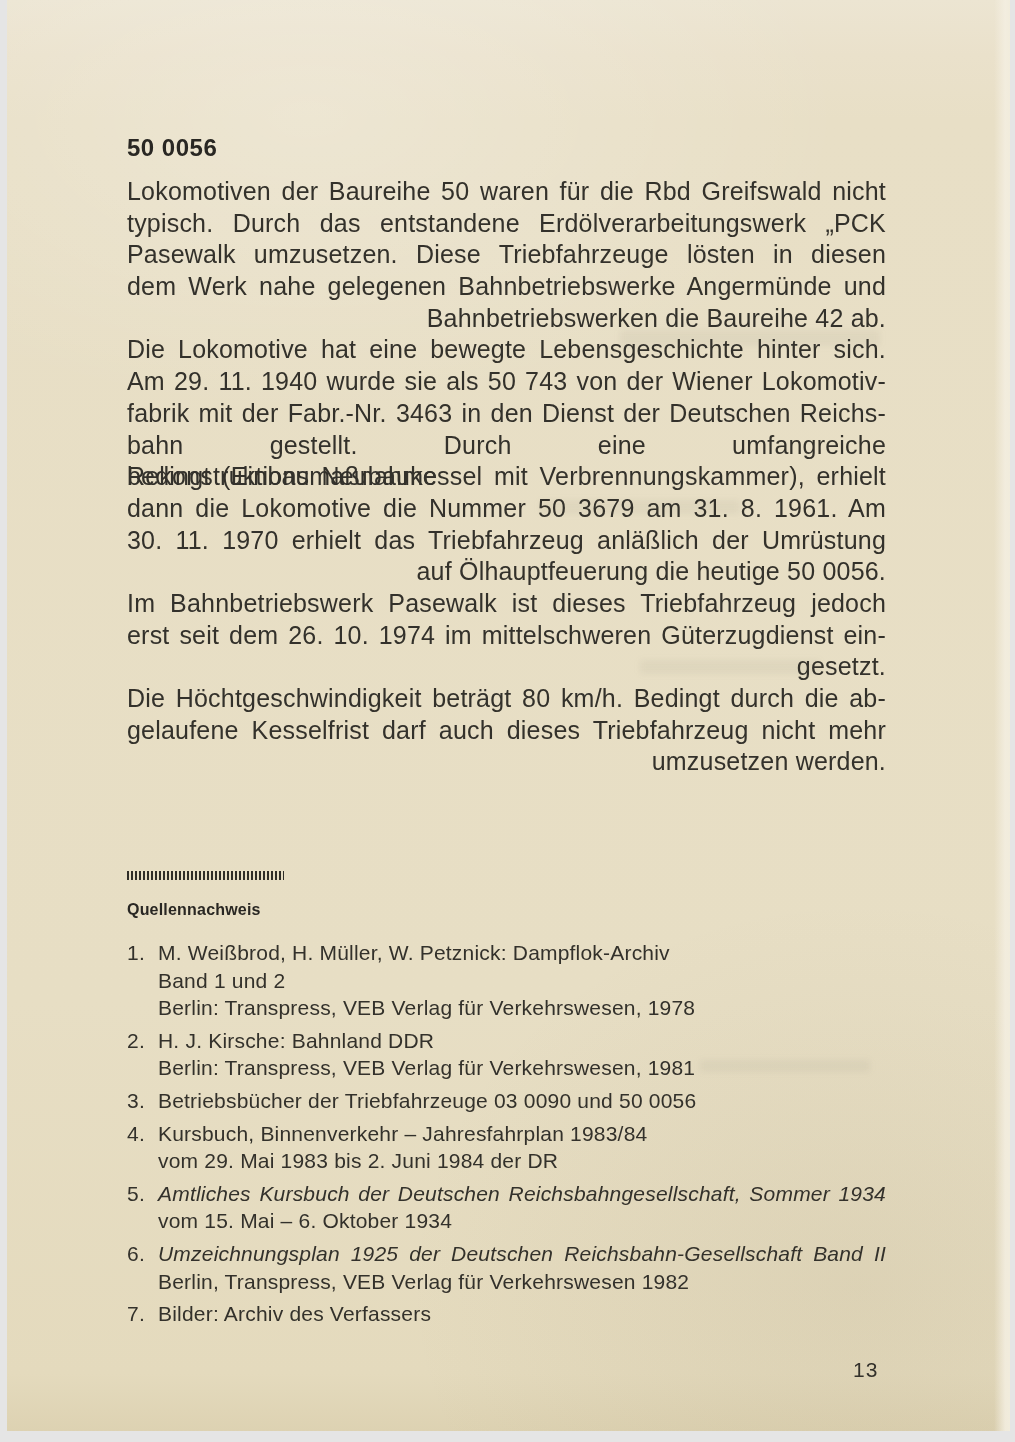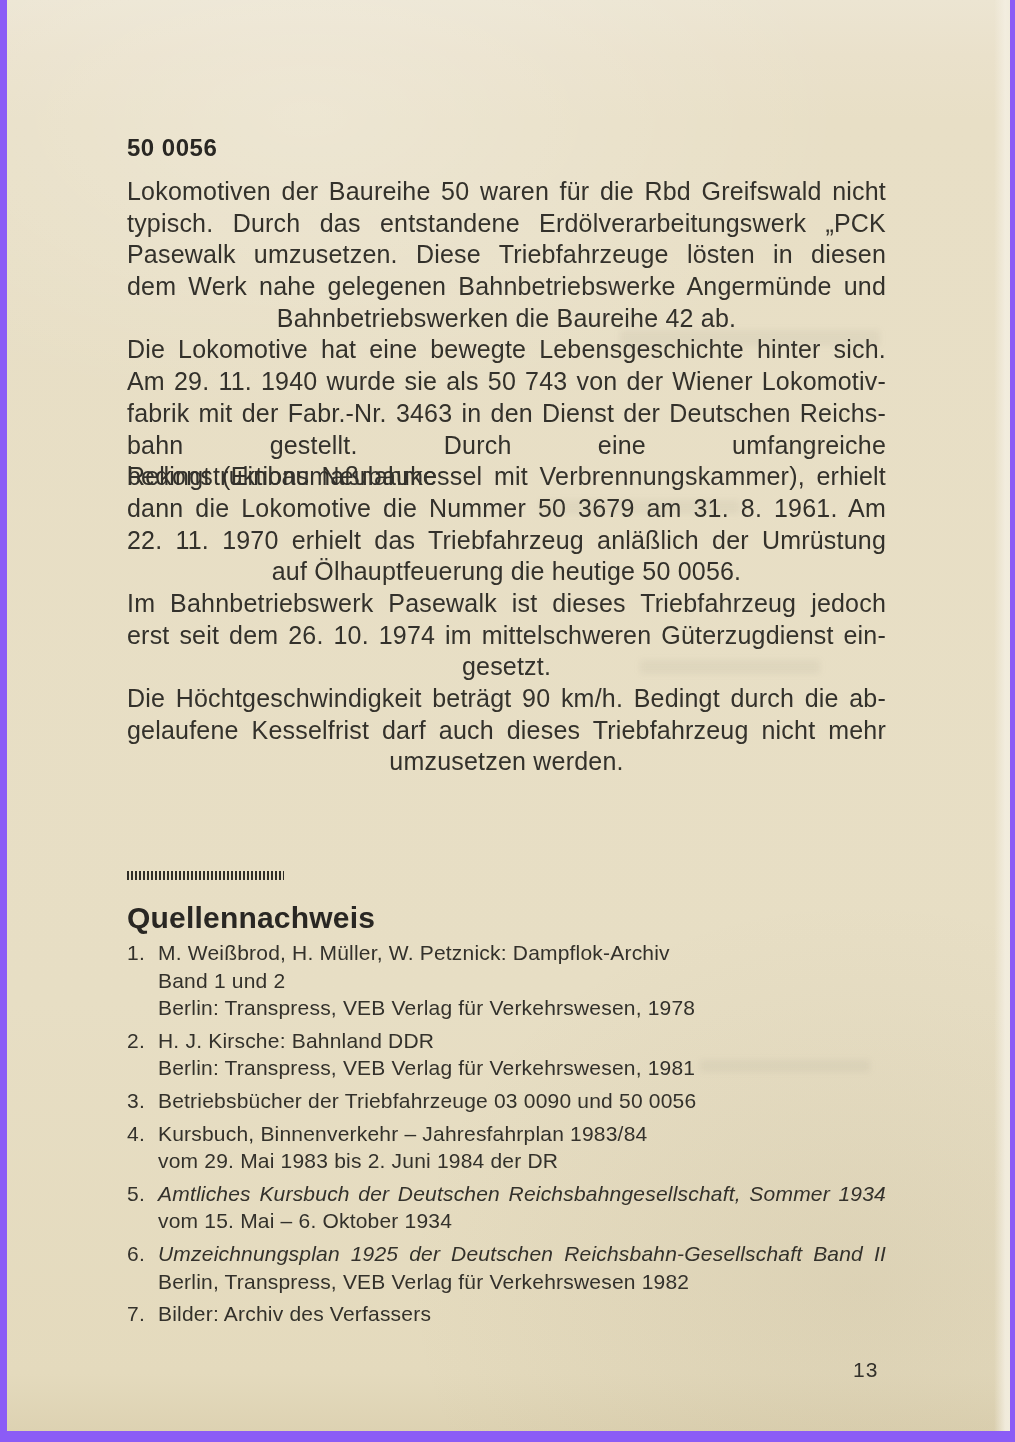--- a/index.html
+++ b/index.html
@@ -1,18 +1,18 @@
 <!DOCTYPE html>
 <html><head>
 <meta charset="utf-8">
 <style>
   html,body { margin:0; padding:0; background:#ffffff; }
   .scan {
     position:relative; width:1015px; height:1442px;
-    background:#8b5cf6; overflow:hidden;
+    background:#e5e5e5; overflow:hidden;
     font-family:"Liberation Sans", sans-serif;
     color:#2f2d27;
   }
   .paper {
     position:absolute; left:7px; top:0; right:5px; bottom:11px;
     background:
       radial-gradient(ellipse 900px 500px at 30% 8%, rgba(255,255,255,0.22), rgba(255,255,255,0) 60%),
       radial-gradient(ellipse 700px 600px at 85% 90%, rgba(120,105,70,0.08), rgba(120,105,70,0) 65%),
       linear-gradient(180deg, #ece5d2 0px, #eae1cb 55px, #e8dfc6 120px, #e7dec4 70%, #e4dabd 96%, #ddd2b2 100%);
   }
@@ -24,30 +24,30 @@
   .ghost { position:absolute; background:rgba(110,120,100,0.07); filter:blur(3px); border-radius:3px; }
 
   .heading {
     position:absolute; left:127px; top:134px;
     font-size:24px; font-weight:bold; letter-spacing:0.5px; color:#292723;
   }
   .body-text {
     position:absolute; left:127px; top:176px; width:759px;
     font-size:25px; letter-spacing:0.2px; color:#33312b;
   }
-  .line { line-height:31.7px; height:31.7px; text-align:center; white-space:normal; }
+  .line { line-height:31.7px; height:31.7px; text-align:right; white-space:normal; }
   .just  { text-align:justify; text-align-last:justify; }
 
   .divider {
     position:absolute; left:127px; top:871px; width:157px; height:9px;
     background:repeating-linear-gradient(90deg, #2f2d27 0 2px, rgba(0,0,0,0) 2px 4px);
   }
   .sources-title {
     position:absolute; left:127px; top:901px;
-    font-size:30px; font-weight:bold; letter-spacing:0.2px; color:#292723;
+    font-size:16px; font-weight:bold; letter-spacing:0.2px; color:#292723;
   }
   .sources-list {
     position:absolute; left:127px; top:939px; width:759px;
     font-size:21px; letter-spacing:0.2px; color:#33312b;
   }
   .src-item { display:flex; margin-bottom:5px; }
   .src-num  { flex:none; width:31px; line-height:27.6px; }
   .src-lines{ flex:1 1 auto; min-width:0; }
   .src-line { line-height:27.6px; height:27.6px; text-align:left; }
   .src-line.just { text-align:justify; text-align-last:justify;font-style:italic; }
@@ -78,30 +78,30 @@
         <div class="line just">dem Werk nahe gelegenen Bahnbetriebswerke Angermünde und</div>
         <div class="line">Bahnbetriebswerken die Baureihe 42 ab.</div>
       </div>
       <div>
         <div class="line just">Die Lokomotive hat eine bewegte Lebensgeschichte hinter sich.</div>
         <div class="line just">Am 29. 11. 1940 wurde sie als 50 743 von der Wiener Lokomotiv-</div>
         <div class="line just">fabrik mit der Fabr.-Nr. 3463 in den Dienst der Deutschen Reichs-</div>
         <div class="line just">bahn gestellt. Durch eine umfangreiche Rekonstruktionsmaßnahme</div>
         <div class="line just">bedingt (Einbau Neubaukessel mit Verbrennungskammer), erhielt</div>
         <div class="line just">dann die Lokomotive die Nummer 50 3679 am 31. 8. 1961. Am</div>
-        <div class="line just">22. 11. 1970 erhielt das Triebfahrzeug anläßlich der Umrüstung</div>
+        <div class="line just">30. 11. 1970 erhielt das Triebfahrzeug anläßlich der Umrüstung</div>
         <div class="line">auf Ölhauptfeuerung die heutige 50 0056.</div>
       </div>
       <div>
         <div class="line just">Im Bahnbetriebswerk Pasewalk ist dieses Triebfahrzeug jedoch</div>
         <div class="line just">erst seit dem 26. 10. 1974 im mittelschweren Güterzugdienst ein-</div>
         <div class="line">gesetzt.</div>
       </div>
       <div>
-        <div class="line just">Die Höchtgeschwindigkeit beträgt 90 km/h. Bedingt durch die ab-</div>
+        <div class="line just">Die Höchtgeschwindigkeit beträgt 80 km/h. Bedingt durch die ab-</div>
         <div class="line just">gelaufene Kesselfrist darf auch dieses Triebfahrzeug nicht mehr</div>
         <div class="line">umzusetzen werden.</div>
       </div>
     </div>
 
   <div class="divider"></div>
 
   <div class="sources-title">Quellennachweis</div>
 
   <div class="sources-list">

